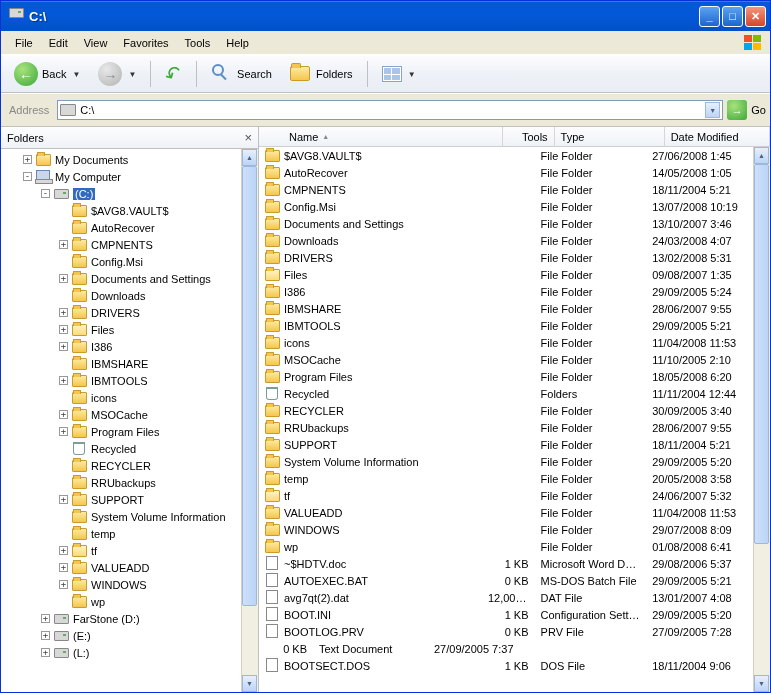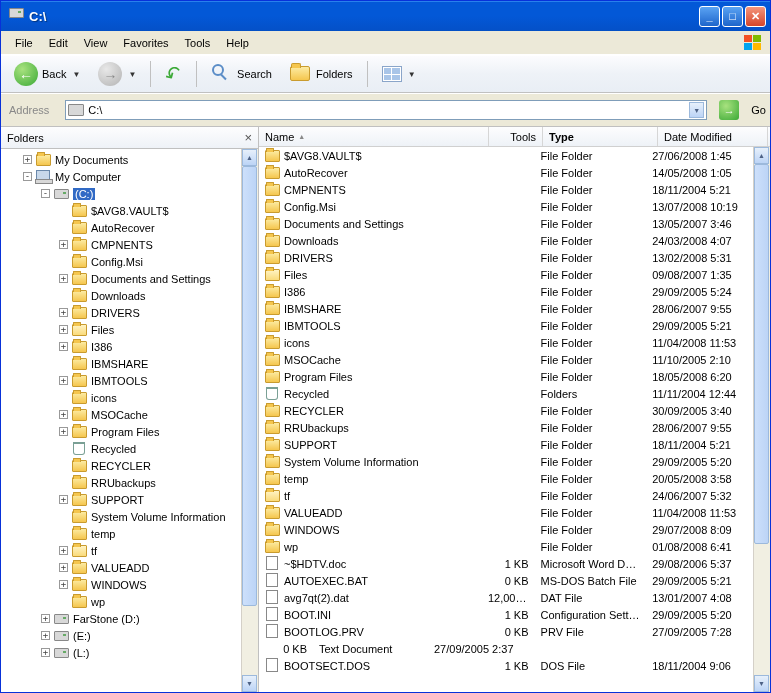--- a/index.html
+++ b/index.html
@@ -27,21 +27,21 @@
 .circ.grey { background: radial-gradient(circle at 35% 30%, #e8e8e8, #b3b3b3); color: #888; }
 .tbtn .drop { font-size: 8px; color: #333; margin-left: 2px; }
 .sep { width: 1px; height: 26px; background: #c0c0c0; margin: 0 3px; }
 .ticon { width: 22px; height: 22px; position: relative; }
 .folder-ico { width: 20px; height: 15px; background: linear-gradient(to bottom, #fceba2, #f5c64e); border: 1px solid #c99b2e; border-radius: 2px; position: relative; top: 3px; }
 .folder-ico::before { content: ''; position: absolute; top: -4px; left: 0; width: 8px; height: 4px; background: #f5c64e; border: 1px solid #c99b2e; border-bottom: none; border-radius: 2px 2px 0 0; }
 .mag { width: 12px; height: 12px; border: 2px solid #5b8dc7; border-radius: 50%; position: absolute; top: 1px; left: 1px; }
 .mag::after { content: ''; position: absolute; width: 7px; height: 2px; background: #5b8dc7; bottom: -4px; right: -5px; transform: rotate(45deg); }
 .views-ico { width: 20px; height: 16px; border: 1px solid #8aa5c9; background: white; display: grid; grid-template-columns: 1fr 1fr; grid-template-rows: 1fr 1fr; gap: 1px; padding: 1px; }
 .views-ico div { background: #a9c5e8; }
-.addrbar { height: 24px; background: #ece9d8; border-top: 1px solid #fff; border-bottom: 1px solid #c0c0c0; display: flex; align-items: center; padding: 16px 4px; gap: 12px; }
+.addrbar { height: 24px; background: #ece9d8; border-top: 1px solid #fff; border-bottom: 1px solid #c0c0c0; display: flex; align-items: center; padding: 16px 4px; gap: 4px; }
 .addrbar .lbl { padding: 0 4px; color: #888; }
 .addrbar .combo { flex: 1; height: 20px; border: 1px solid #7f9db9; background: white; display: flex; align-items: center; padding: 0 2px; }
 .addrbar .combo .drv { width: 16px; height: 12px; background: #d8d8d8; border: 1px solid #888; border-radius: 1px; margin-right: 4px; }
 .addrbar .combo .drop { margin-left: auto; width: 15px; height: 16px; background: linear-gradient(#e7f0fb,#bcd4f6); border: 1px solid #9cb9dc; display: flex; align-items: center; justify-content: center; font-size: 7px; color: #4d6185; }
 .gobtn { width: 20px; height: 20px; background: radial-gradient(circle at 35% 30%, #a8e27f, #3ba936); border-radius: 3px; display: flex; align-items: center; justify-content: center; color: white; font-weight: bold; }
 .content { flex: 1; display: flex; background: white; overflow: hidden; }
 .folders-pane { width: 258px; border-right: 1px solid #c0c0c0; display: flex; flex-direction: column; background: white; }
 .folders-pane .hdr { height: 22px; background: linear-gradient(#fdfdfe,#eef2f7); border-bottom: 1px solid #c0c0c0; display: flex; align-items: center; padding: 0 6px; }
 .folders-pane .hdr .x { margin-left: auto; cursor: default; font-family: Arial; font-size: 13px; color: #555; }
 .tree { flex: 1; overflow: auto; padding: 2px 0; }
@@ -379,28 +379,28 @@
         <div class="scroll-track">
           <div class="scroll-btn" style="top:0">▲</div>
           <div class="scroll-thumb" style="top:17px;height:440px"></div>
           <div class="scroll-btn" style="bottom:0">▼</div>
         </div>
       </div>
     </div>
 
     <div class="file-pane">
       <div class="colhdr" id="colhdr">
-          <div class="col" style="width: 230px;">
+          <div class="col" style="width: 230px; margin-left: 24px;">
             <span>Name</span>
             <span class="sort">▲</span>
           </div>
           <div class="col" style="width: 54px; justify-content: flex-end;">
             <span>Tools</span>
           </div>
-          <div class="col" style="width: 115px; font-weight: bold;">
+          <div class="col" style="width: 115px;">
             <span>Type</span>
           </div>
           <div class="col" style="width: 110px;">
             <span>Date Modified</span>
           </div>
         </div>
       <div class="pane-with-scroll" style="flex:1;overflow:hidden">
         <div class="filelist" id="filelist" style="flex:1">
             <div class="row">
               <div class="cell cname" style="width:230px">
@@ -448,21 +448,21 @@
             </div>
             <div class="row">
               <div class="cell cname" style="width:230px">
                 <div class="fico">
                   <div class="ico-folder"></div>
                 </div>
                 <span>Documents and Settings</span>
               </div>
               <div class="cell" style="width:54px;text-align:right"></div>
               <div class="cell" style="width:115px">File Folder</div>
-              <div class="cell" style="width:110px">13/05/2007 3:46</div>
+              <div class="cell" style="width:110px">13/10/2007 3:46</div>
             </div>
             <div class="row">
               <div class="cell cname" style="width:230px">
                 <div class="fico">
                   <div class="ico-folder"></div>
                 </div>
                 <span>Downloads</span>
               </div>
               <div class="cell" style="width:54px;text-align:right"></div>
               <div class="cell" style="width:115px">File Folder</div>
@@ -717,21 +717,21 @@
                 </div>
                 <span>BOOTLOG.PRV</span>
               </div>
               <div class="cell" style="width:54px;text-align:right">0 KB</div>
               <div class="cell" style="width:115px">PRV File</div>
               <div class="cell" style="width:110px">27/09/2005 7:28</div>
             </div>
             <div class="row">
               <div class="cell" style="width:54px;text-align:right">0 KB</div>
               <div class="cell" style="width:115px">Text Document</div>
-              <div class="cell" style="width:110px">27/09/2005 2:37</div>
+              <div class="cell" style="width:110px">27/09/2005 7:37</div>
             </div>
             <div class="row">
               <div class="cell cname" style="width:230px">
                 <div class="fico">
                   <div class="ico-doc"></div>
                 </div>
                 <span>BOOTSECT.DOS</span>
               </div>
               <div class="cell" style="width:54px;text-align:right">1 KB</div>
               <div class="cell" style="width:115px">DOS File</div>

